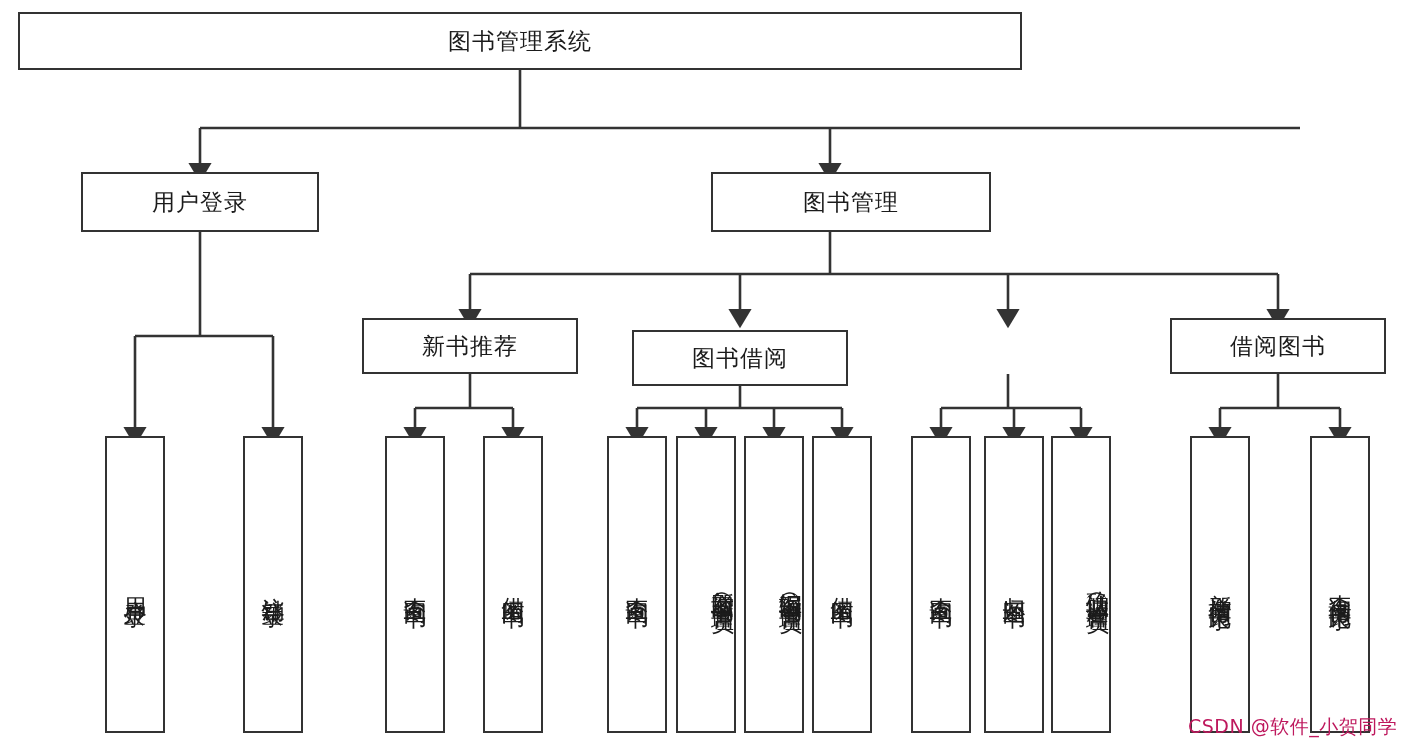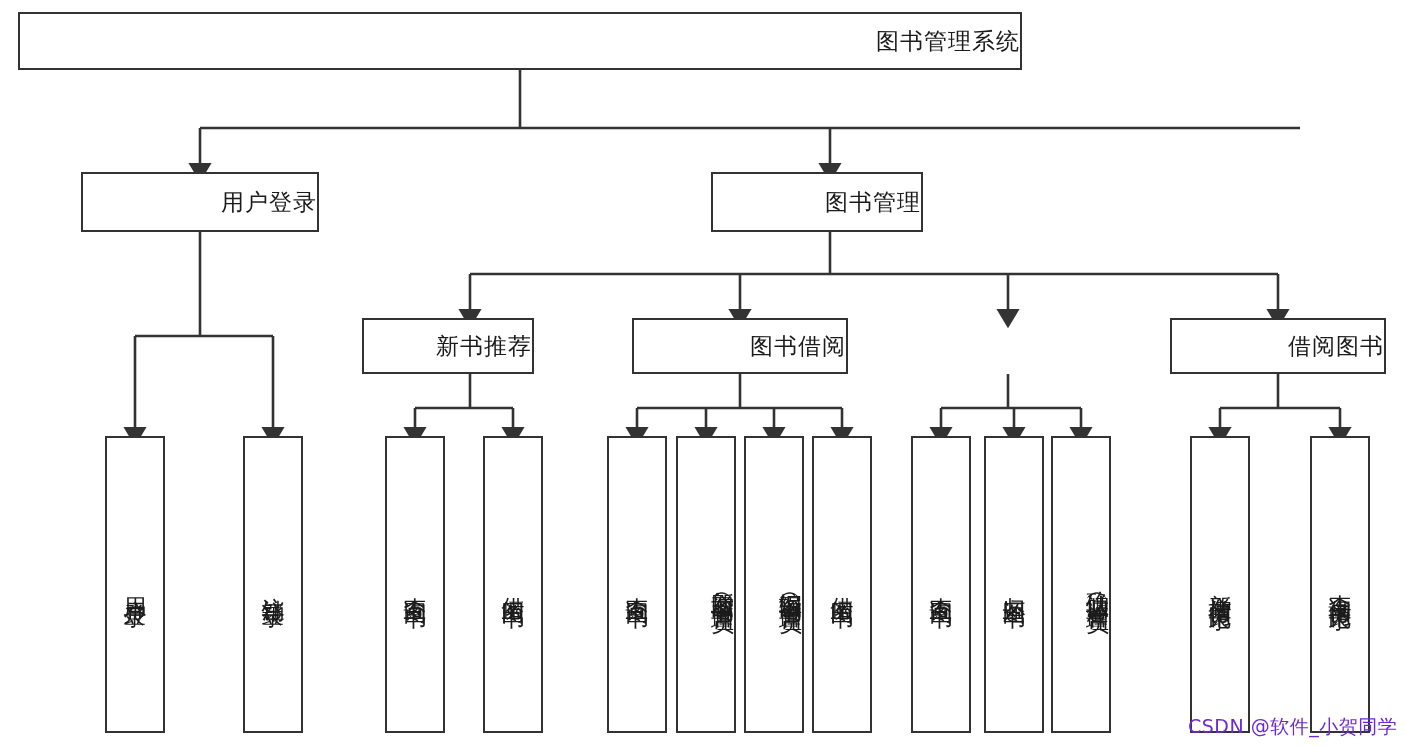--- a/index.html
+++ b/index.html
@@ -24,21 +24,21 @@
     width: 1405px;
     height: 747px;
   }
   .node-box {
     position: absolute;
     box-sizing: border-box;
     border: 2px solid #333333;
     background: #ffffff;
     display: flex;
     align-items: center;
-    justify-content: flex-end;
+    justify-content: center;
   }
   .node-label {
     font-size: 23px;
     color: #1b1b1b;
     line-height: 1.15;
     white-space: nowrap;
     letter-spacing: 1px;
   }
   .leaf-box {
     position: absolute;
@@ -62,21 +62,21 @@
     letter-spacing: 3px;
     line-height: 1.0;
   }
   .leaf-label.top-aligned {
     align-items: flex-start;
     padding-top: 4px;
   }
   .watermark {
     position: absolute;
     font-size: 19px;
-    color: #6d28d9;
+    color: #be185d;
     white-space: nowrap;
     letter-spacing: 0.5px;
   }
 </style>
 </head>
 <body>
 
 <div id="canvas">
 
   <svg class="diagram" viewBox="0 0 1405 747">
@@ -130,28 +130,28 @@
     </g>
   </svg>
 
   <div class="node-box" id="node-root" style="left: 18px; top: 12px; width: 1004px; height: 58px;">
     <span class="node-label">图书管理系统</span>
   </div>
 
   <div class="node-box" id="node-l2-0" style="left: 81px; top: 172px; width: 238px; height: 60px;">
     <span class="node-label">用户登录</span>
   </div>
-  <div class="node-box" id="node-l2-1" style="left: 711px; top: 172px; width: 212px; height: 60px;">
+  <div class="node-box" id="node-l2-1" style="left: 711px; top: 172px; width: 280px; height: 60px;">
     <span class="node-label">图书管理</span>
   </div>
 
-  <div class="node-box" id="node-l3-0" style="left: 362px; top: 318px; width: 172px; height: 56px;">
+  <div class="node-box" id="node-l3-0" style="left: 362px; top: 318px; width: 216px; height: 56px;">
     <span class="node-label">新书推荐</span>
   </div>
-  <div class="node-box" id="node-l3-1" style="left: 632px; top: 318px; width: 216px; height: 56px;">
+  <div class="node-box" id="node-l3-1" style="left: 632px; top: 330px; width: 216px; height: 56px;">
     <span class="node-label">图书借阅</span>
   </div>
   <div class="node-box" id="node-l3-3" style="left: 1170px; top: 318px; width: 216px; height: 56px;">
     <span class="node-label">借阅图书</span>
   </div>
 
   <div class="leaf-box" id="leaf-0" style="left: 105px; top: 436px; width: 60px; height: 297px;">
     <span class="leaf-label">用户登录</span>
   </div>
   <div class="leaf-box" id="leaf-1" style="left: 243px; top: 436px; width: 60px; height: 297px;">

